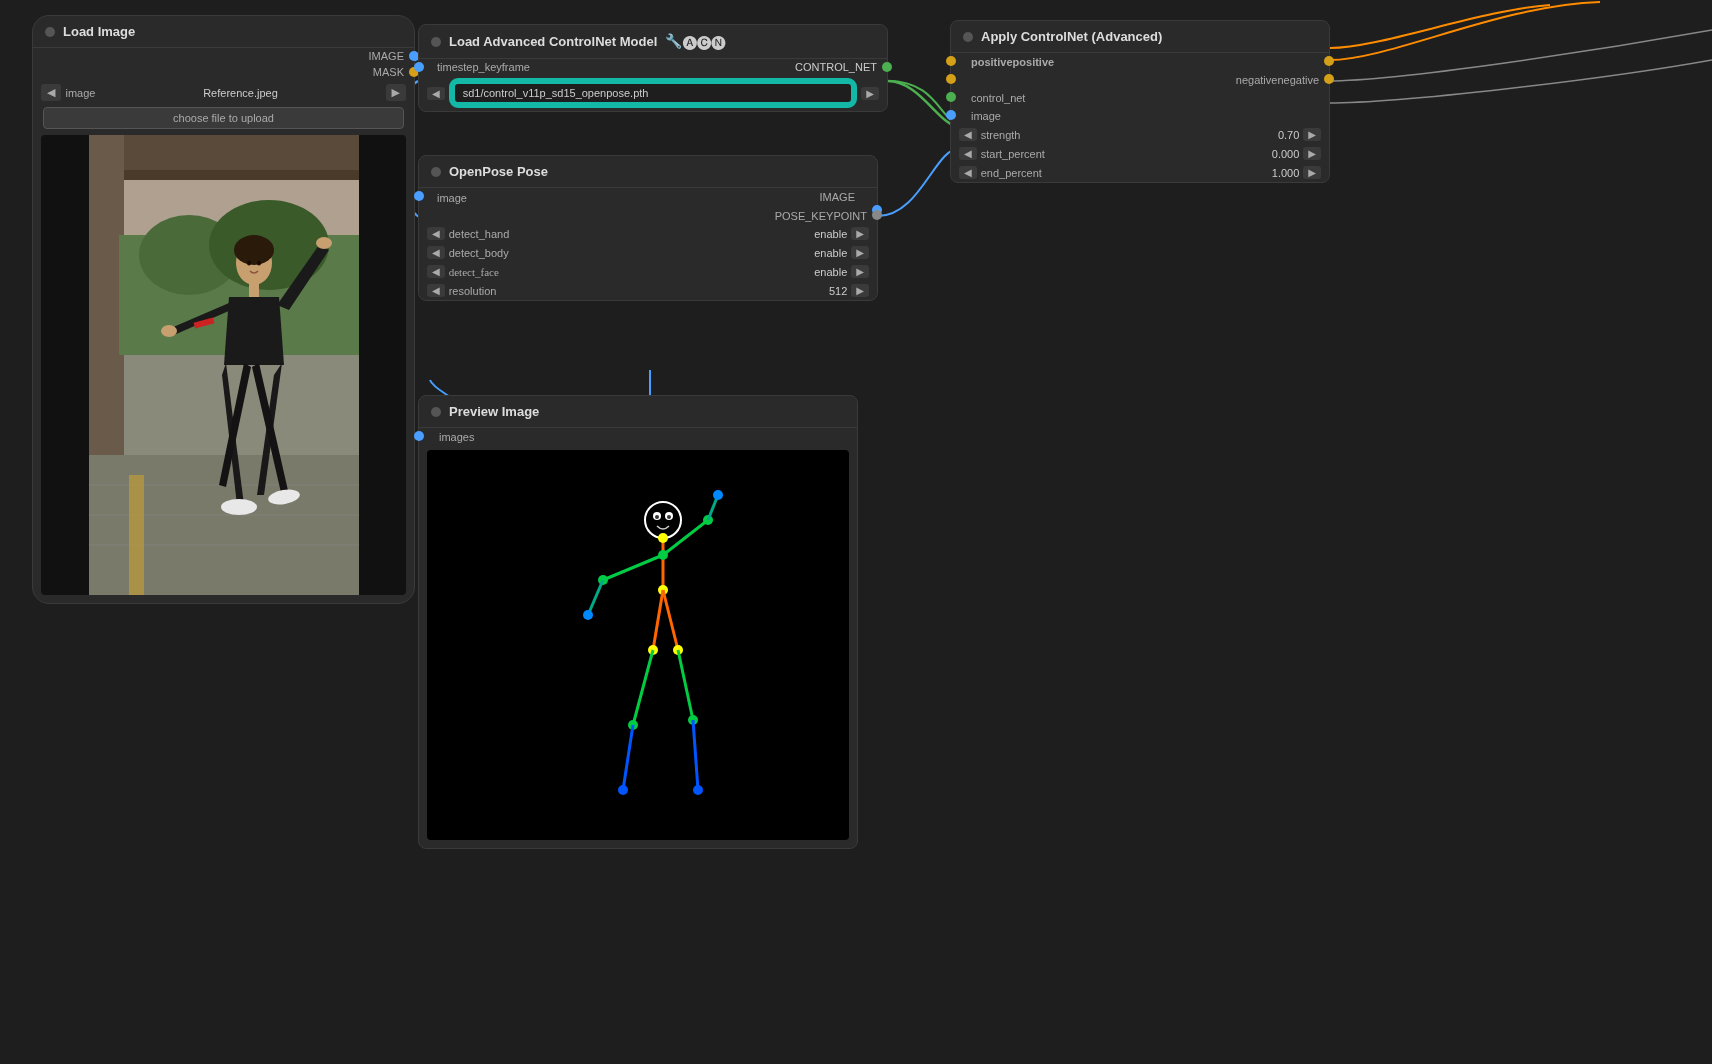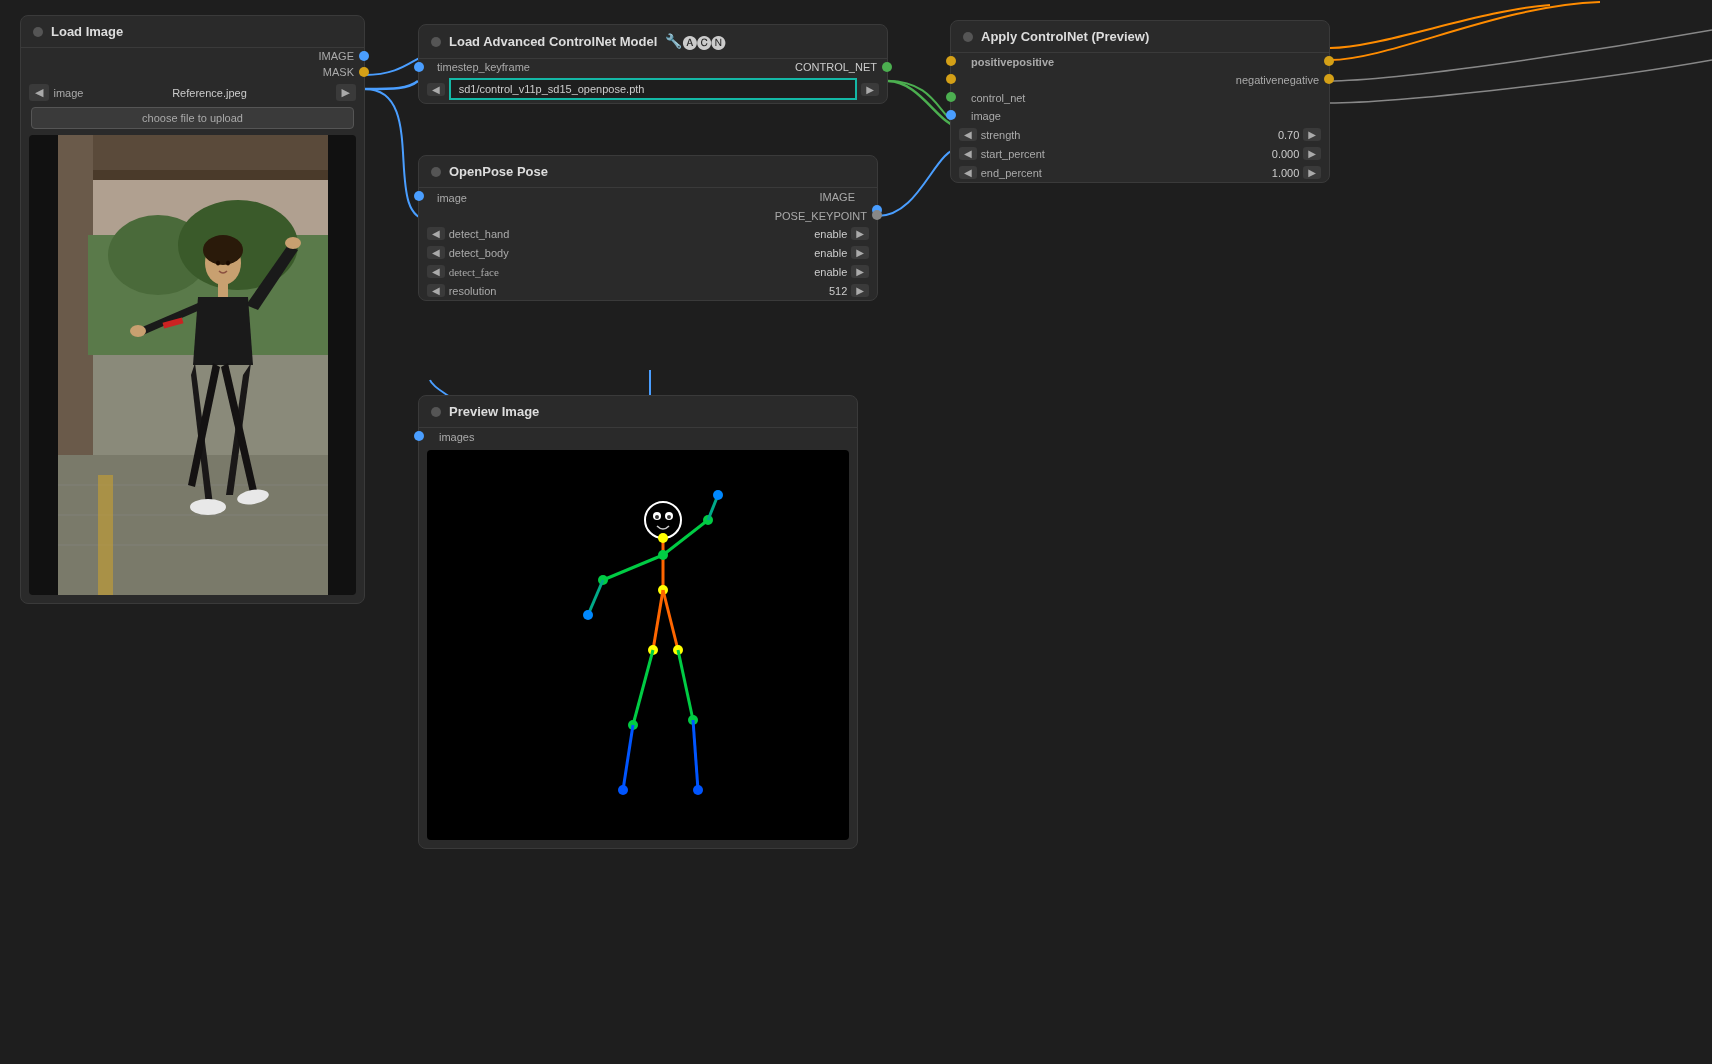--- a/index.html
+++ b/index.html
@@ -89,23 +89,24 @@
     }
 
     .field-value-right {
       margin-left: auto;
       color: #ccc;
       font-size: 11px;
     }
 
     
     #node-load-image {
-      left: 20px;
+      left: 32px;
       top: 15px;
-      width: 345px;
+      width: 383px;
+      border-radius: 17px;
     }
 
     .image-nav-row {
       display: flex;
       align-items: center;
       padding: 4px 8px;
       gap: 4px;
     }
 
     .img-nav-btn {
@@ -225,22 +226,22 @@
       display: flex;
       align-items: center;
       padding: 3px 8px;
       gap: 4px;
       position: relative;
     }
 
     .combo-field {
       flex: 1;
       background: #1e1e1e;
-      border: 2px solid #14b8a6;
-      border-radius: 0;
+      border: 6px solid #14b8a6;
+      border-radius: 9px;
       padding: 3px 8px;
       color: #ccc;
       font-size: 11px;
     }
   </style>
 </head>
 <body>
 
 <div class="canvas-area">
   <svg class="connections-svg" xmlns="http://www.w3.org/2000/svg">
@@ -421,21 +422,21 @@
       <button class="arrow-btn">◀</button>
       <span class="port-label" style="flex:1;">resolution</span>
       <span class="field-value-right">512</span>
       <button class="arrow-btn">▶</button>
     </div>
   </div>
 
   <div class="node" id="node-apply-controlnet">
     <div class="node-header">
       <div class="node-dot"></div>
-      <span class="node-title">Apply ControlNet (Preview)</span>
+      <span class="node-title">Apply ControlNet (Advanced)</span>
     </div>
 
     <div style="position:relative; padding: 3px 10px; display:flex; justify-content:flex-start;font-weight:bold;">
       <div class="port-dot port-dot-left port-yellow"></div>
       <span class="port-label" style="margin-left:10px;">positive</span>
       <span class="port-label">positive</span>
       <div class="port-dot port-dot-right port-yellow"></div>
     </div>
 
     <div style="position:relative; padding: 3px 10px; display:flex; justify-content:flex-end;">

